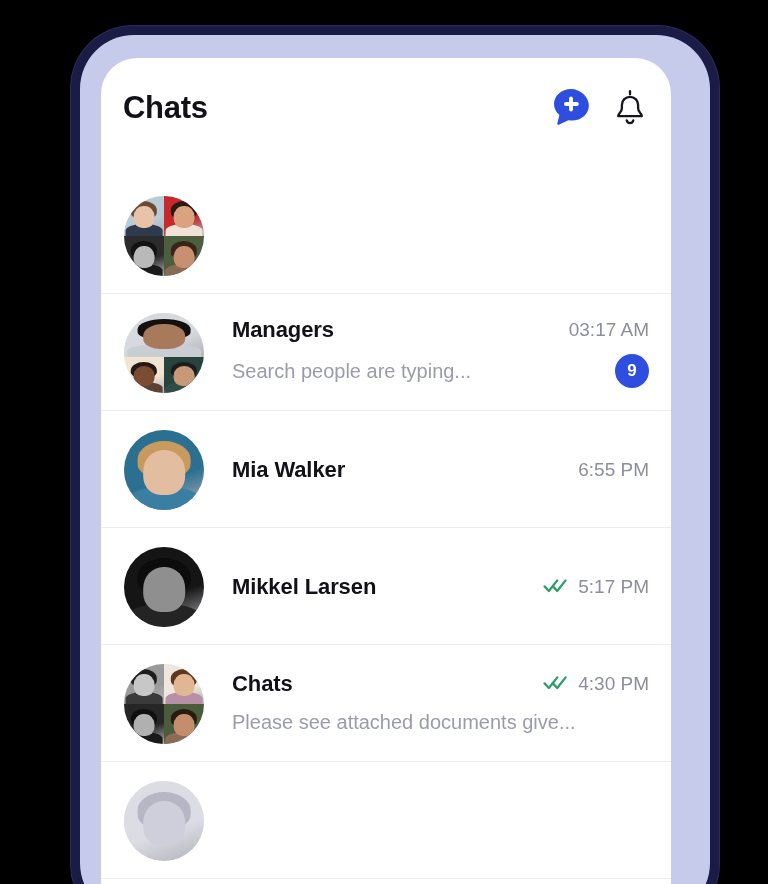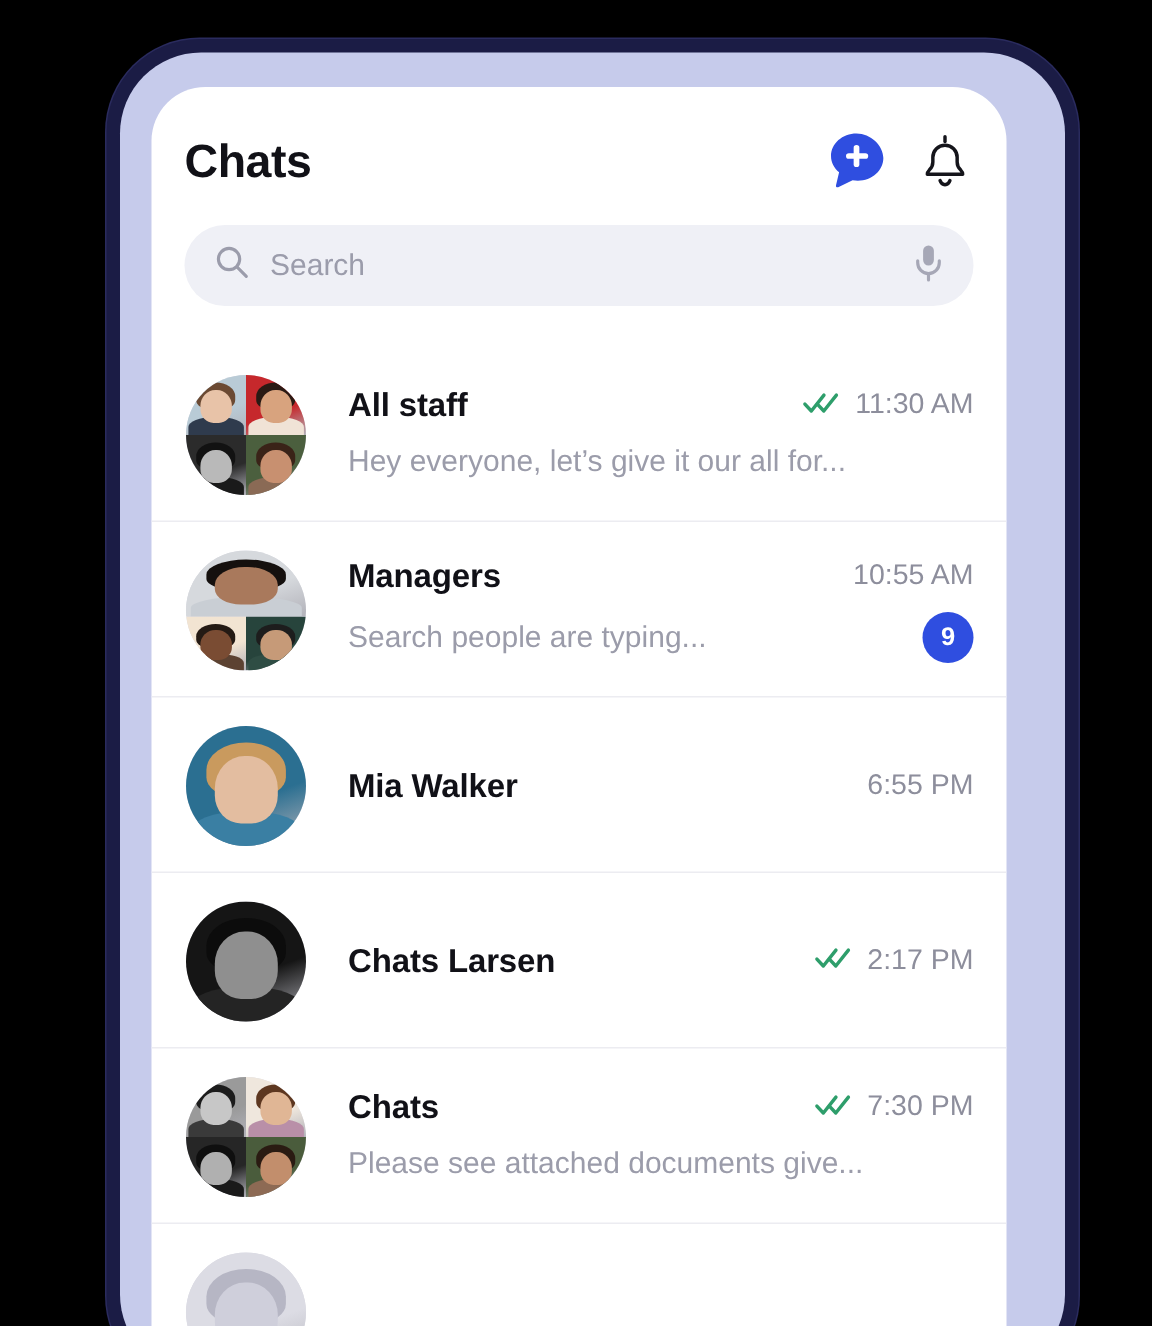--- a/index.html
+++ b/index.html
@@ -274,38 +274,20 @@
               <path d="M19 4.2v3.1" stroke="#15151b" stroke-width="2.3" stroke-linecap="round" fill="none"></path>
               <path d="M7.2 29.2c0-1.1.5-2 1.3-2.8 1.5-1.4 2.4-3.3 2.4-5.4v-3.1c0-4.5 3.6-8.1 8.1-8.1s8.1 3.6 8.1 8.1V21c0 2.1.9 4 2.4 5.4.8.8 1.3 1.7 1.3 2.8H7.2z" stroke="#15151b" stroke-width="2.3" stroke-linejoin="round" fill="none"></path>
               <path d="M15.7 33.4c.5 1.6 1.8 2.7 3.3 2.7s2.8-1.1 3.3-2.7" stroke="#15151b" stroke-width="2.3" stroke-linecap="round" fill="none"></path>
             </svg>
           </span>
         </button>
 
       </div>
     </div>
 
-    <div id="search-wrap">
-      <div id="search-bar">
-        <span>
-          <svg width="23" height="23" viewBox="0 0 23 23">
-            <circle cx="9.7" cy="9.7" r="7.1" stroke="#9b9cab" stroke-width="2.1" fill="none"></circle>
-            <path d="M15.1 15.1l6.1 6.1" stroke="#9b9cab" stroke-width="2.1" stroke-linecap="round"></path>
-          </svg>
-        </span>
-        <input id="search-input" type="text" placeholder="Search" style="">
-        <span>
-          <svg width="22" height="26" viewBox="0 0 22 26">
-            <rect x="7.4" y="1.6" width="7.2" height="13.4" rx="3.6" fill="#a6a7b6"></rect>
-            <path d="M3.8 11.8v1.4c0 4 3.2 7.2 7.2 7.2s7.2-3.2 7.2-7.2v-1.4" stroke="#a6a7b6" stroke-width="2.1" fill="none" stroke-linecap="round"></path>
-            <path d="M11 20.4v4.2" stroke="#a6a7b6" stroke-width="2.1" stroke-linecap="round"></path>
-          </svg>
-        </span>
-      </div>
-    </div>
 
     <div id="chat-list">
         <div class="chat-row">
           <div class="avatar">
             <div class="cell q-tl">
               <div class="ph">
                 <div class="bg" style="background: linear-gradient(160deg, rgb(185, 203, 214) 0%, rgb(185, 203, 214) 60%, rgba(0, 0, 0, 0.18) 100%);"></div>
                 <div class="body" style="background: rgb(47, 59, 77);"></div>
                 <div class="hair" style="background: rgb(107, 74, 51);"></div>
                 <div class="head" style="background: rgb(232, 195, 168);"></div>
@@ -329,116 +311,101 @@
             </div>
             <div class="cell q-br">
               <div class="ph">
                 <div class="bg" style="background: linear-gradient(160deg, rgb(75, 95, 62) 0%, rgb(75, 95, 62) 60%, rgba(0, 0, 0, 0.18) 100%);"></div>
                 <div class="body" style="background: rgb(138, 106, 85);"></div>
                 <div class="hair" style="background: rgb(58, 35, 24);"></div>
                 <div class="head" style="background: rgb(200, 144, 112);"></div>
               </div>
             </div>
           </div>
+        </div>
+        <div class="chat-row">
+          <div class="avatar">
+            <div class="cell t-top">
+              <div class="ph">
+                <div class="bg" style="background: linear-gradient(160deg, rgb(214, 217, 221) 0%, rgb(214, 217, 221) 60%, rgba(0, 0, 0, 0.18) 100%);"></div>
+                <div class="body" style="background: rgb(201, 206, 212);"></div>
+                <div class="hair" style="background: rgb(21, 16, 14);"></div>
+                <div class="head" style="background: rgb(169, 121, 92);"></div>
+              </div>
+            </div>
+            <div class="cell t-bl">
+              <div class="ph">
+                <div class="bg" style="background: linear-gradient(160deg, rgb(242, 228, 210) 0%, rgb(242, 228, 210) 60%, rgba(0, 0, 0, 0.18) 100%);"></div>
+                <div class="body" style="background: rgb(92, 66, 50);"></div>
+                <div class="hair" style="background: rgb(36, 26, 20);"></div>
+                <div class="head" style="background: rgb(122, 76, 51);"></div>
+              </div>
+            </div>
+            <div class="cell t-br">
+              <div class="ph">
+                <div class="bg" style="background: linear-gradient(160deg, rgb(39, 68, 60) 0%, rgb(39, 68, 60) 60%, rgba(0, 0, 0, 0.18) 100%);"></div>
+                <div class="body" style="background: rgb(47, 77, 68);"></div>
+                <div class="hair" style="background: rgb(29, 29, 29);"></div>
+                <div class="head" style="background: rgb(198, 154, 120);"></div>
+              </div>
+            </div>
+          </div>
           <div class="row-main">
             <div class="row-top">
-              <div class="chat-name">All staff</div>
+              <div class="chat-name">Managers</div>
+              <div class="row-right">
+                <div class="timestamp">03:17 AM</div>
+              </div>
+            </div>
+            <div class="row-bottom">
+              <div class="preview">Search people are typing...</div>
+              <div class="badge">9</div>
+            </div>
+          </div>
+        </div>
+        <div class="chat-row">
+          <div class="avatar">
+            <div class="cell full">
+              <div class="ph">
+                <div class="bg" style="background: linear-gradient(160deg, rgb(43, 111, 145) 0%, rgb(43, 111, 145) 60%, rgba(0, 0, 0, 0.18) 100%);"></div>
+                <div class="body" style="background: rgb(58, 127, 163);"></div>
+                <div class="hair" style="background: rgb(201, 154, 94);"></div>
+                <div class="head" style="background: rgb(227, 189, 160);"></div>
+              </div>
+            </div>
+          </div>
+          <div class="row-main">
+            <div class="row-top">
+              <div class="chat-name">Mia Walker</div>
+              <div class="row-right">
+                <div class="timestamp">6:55 PM</div>
+              </div>
+            </div>
+          </div>
+        </div>
+        <div class="chat-row">
+          <div class="avatar">
+            <div class="cell full">
+              <div class="ph">
+                <div class="bg" style="background: linear-gradient(160deg, rgb(21, 21, 21) 0%, rgb(21, 21, 21) 60%, rgba(0, 0, 0, 0.18) 100%);"></div>
+                <div class="body" style="background: rgb(36, 36, 36);"></div>
+                <div class="hair" style="background: rgb(12, 12, 12);"></div>
+                <div class="head" style="background: rgb(143, 143, 143);"></div>
+              </div>
+            </div>
+          </div>
+          <div class="row-main">
+            <div class="row-top">
+              <div class="chat-name">Mikkel Larsen</div>
               <div class="row-right">
                 <span><svg width="26" height="18" viewBox="0 0 26 18">
                     <path d="M1.6 10.4l4.3 4.6L14.3 4.4" stroke="#2e9e6b" stroke-width="2.3" fill="none" stroke-linecap="round" stroke-linejoin="round"></path>
                     <path d="M9.9 10.4l4.3 4.6L22.6 4.4" stroke="#2e9e6b" stroke-width="2.3" fill="none" stroke-linecap="round" stroke-linejoin="round"></path>
                   </svg></span>
-                <div class="timestamp">11:30 AM</div>
-              </div>
-            </div>
-            <div class="row-bottom">
-              <div class="preview">Hey everyone, let’s give it our all for...</div>
-            </div>
-          </div>
-        </div>
-        <div class="chat-row">
-          <div class="avatar">
-            <div class="cell t-top">
-              <div class="ph">
-                <div class="bg" style="background: linear-gradient(160deg, rgb(214, 217, 221) 0%, rgb(214, 217, 221) 60%, rgba(0, 0, 0, 0.18) 100%);"></div>
-                <div class="body" style="background: rgb(201, 206, 212);"></div>
-                <div class="hair" style="background: rgb(21, 16, 14);"></div>
-                <div class="head" style="background: rgb(169, 121, 92);"></div>
-              </div>
-            </div>
-            <div class="cell t-bl">
-              <div class="ph">
-                <div class="bg" style="background: linear-gradient(160deg, rgb(242, 228, 210) 0%, rgb(242, 228, 210) 60%, rgba(0, 0, 0, 0.18) 100%);"></div>
-                <div class="body" style="background: rgb(92, 66, 50);"></div>
-                <div class="hair" style="background: rgb(36, 26, 20);"></div>
-                <div class="head" style="background: rgb(122, 76, 51);"></div>
-              </div>
-            </div>
-            <div class="cell t-br">
-              <div class="ph">
-                <div class="bg" style="background: linear-gradient(160deg, rgb(39, 68, 60) 0%, rgb(39, 68, 60) 60%, rgba(0, 0, 0, 0.18) 100%);"></div>
-                <div class="body" style="background: rgb(47, 77, 68);"></div>
-                <div class="hair" style="background: rgb(29, 29, 29);"></div>
-                <div class="head" style="background: rgb(198, 154, 120);"></div>
-              </div>
-            </div>
-          </div>
-          <div class="row-main">
-            <div class="row-top">
-              <div class="chat-name">Managers</div>
-              <div class="row-right">
-                <div class="timestamp">10:55 AM</div>
-              </div>
-            </div>
-            <div class="row-bottom">
-              <div class="preview">Search people are typing...</div>
-              <div class="badge">9</div>
-            </div>
-          </div>
-        </div>
-        <div class="chat-row">
-          <div class="avatar">
-            <div class="cell full">
-              <div class="ph">
-                <div class="bg" style="background: linear-gradient(160deg, rgb(43, 111, 145) 0%, rgb(43, 111, 145) 60%, rgba(0, 0, 0, 0.18) 100%);"></div>
-                <div class="body" style="background: rgb(58, 127, 163);"></div>
-                <div class="hair" style="background: rgb(201, 154, 94);"></div>
-                <div class="head" style="background: rgb(227, 189, 160);"></div>
-              </div>
-            </div>
-          </div>
-          <div class="row-main">
-            <div class="row-top">
-              <div class="chat-name">Mia Walker</div>
-              <div class="row-right">
-                <div class="timestamp">6:55 PM</div>
-              </div>
-            </div>
-          </div>
-        </div>
-        <div class="chat-row">
-          <div class="avatar">
-            <div class="cell full">
-              <div class="ph">
-                <div class="bg" style="background: linear-gradient(160deg, rgb(21, 21, 21) 0%, rgb(21, 21, 21) 60%, rgba(0, 0, 0, 0.18) 100%);"></div>
-                <div class="body" style="background: rgb(36, 36, 36);"></div>
-                <div class="hair" style="background: rgb(12, 12, 12);"></div>
-                <div class="head" style="background: rgb(143, 143, 143);"></div>
-              </div>
-            </div>
-          </div>
-          <div class="row-main">
-            <div class="row-top">
-              <div class="chat-name">Chats Larsen</div>
-              <div class="row-right">
-                <span><svg width="26" height="18" viewBox="0 0 26 18">
-                    <path d="M1.6 10.4l4.3 4.6L14.3 4.4" stroke="#2e9e6b" stroke-width="2.3" fill="none" stroke-linecap="round" stroke-linejoin="round"></path>
-                    <path d="M9.9 10.4l4.3 4.6L22.6 4.4" stroke="#2e9e6b" stroke-width="2.3" fill="none" stroke-linecap="round" stroke-linejoin="round"></path>
-                  </svg></span>
-                <div class="timestamp">2:17 PM</div>
+                <div class="timestamp">5:17 PM</div>
               </div>
             </div>
           </div>
         </div>
         <div class="chat-row">
           <div class="avatar">
             <div class="cell q-tl">
               <div class="ph">
                 <div class="bg" style="background: linear-gradient(160deg, rgb(154, 154, 154) 0%, rgb(154, 154, 154) 60%, rgba(0, 0, 0, 0.18) 100%);"></div>
                 <div class="body" style="background: rgb(58, 58, 58);"></div>
@@ -472,21 +439,21 @@
             </div>
           </div>
           <div class="row-main">
             <div class="row-top">
               <div class="chat-name">Chats</div>
               <div class="row-right">
                 <span><svg width="26" height="18" viewBox="0 0 26 18">
                     <path d="M1.6 10.4l4.3 4.6L14.3 4.4" stroke="#2e9e6b" stroke-width="2.3" fill="none" stroke-linecap="round" stroke-linejoin="round"></path>
                     <path d="M9.9 10.4l4.3 4.6L22.6 4.4" stroke="#2e9e6b" stroke-width="2.3" fill="none" stroke-linecap="round" stroke-linejoin="round"></path>
                   </svg></span>
-                <div class="timestamp">7:30 PM</div>
+                <div class="timestamp">4:30 PM</div>
               </div>
             </div>
             <div class="row-bottom">
               <div class="preview">Please see attached documents give...</div>
             </div>
           </div>
         </div>
         <div class="chat-row">
           <div class="avatar">
             <div class="cell full">

